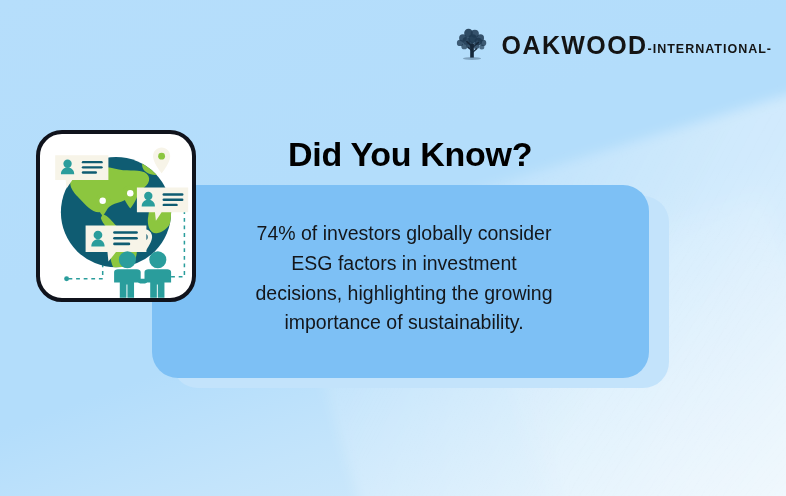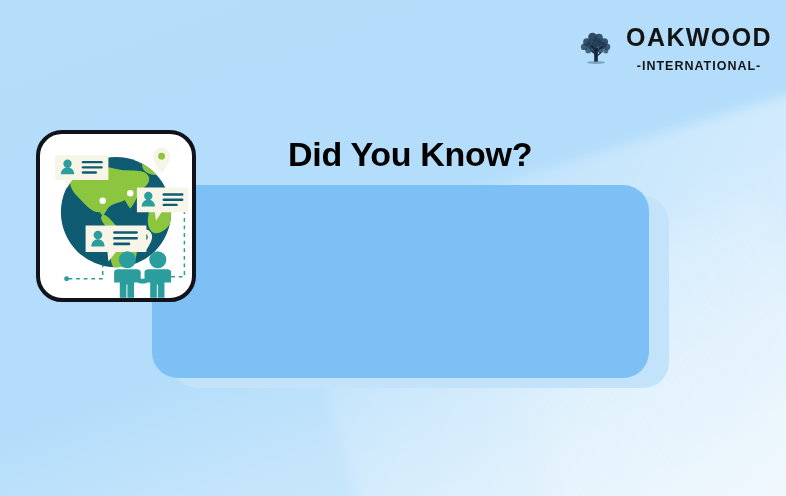--- a/index.html
+++ b/index.html
@@ -53,21 +53,21 @@
   
   .logo {
     position: absolute;
     top: 24px;
     right: 14px;
     display: flex;
     align-items: center;
     gap: 9px;
   }
   .logo-tree { width: 42px; height: 42px; display:block; }
-  .logo-text { display: flex; flex-direction: column; align-items: center; }
+  .logo-text { display: flex; flex-direction: row; align-items: center; }
   .logo-name {
     font-size: 25px;
     font-weight: bold;
     letter-spacing: 1.4px;
     color: #141414;
     line-height: 1.05;
   }
   .logo-sub {
     font-size: 12.5px;
     font-weight: bold;
@@ -268,14 +268,20 @@
         <circle cx="124" cy="132" r="9"></circle>
         <path d="M110 145 C110 143 112 142 114 142 H134 C136 142 138 143 138 145 V156 H131 V172 H124 V158 H123 V172 H116 V156 H110 Z"></path>
 
         <rect x="103" y="152" width="10" height="5" rx="2.5"></rect>
       </g>
     </svg>
   </div>
 
   <div class="headline">Did You Know?</div>
 
+  <div class="body-copy">
+    <p>74% of investors globally consider</p>
+    <p>ESG factors in investment</p>
+    <p>decisions, highlighting the growing</p>
+    <p>importance of sustainability.</p>
+  </div>
 
 </div>
 
 </body></html>

